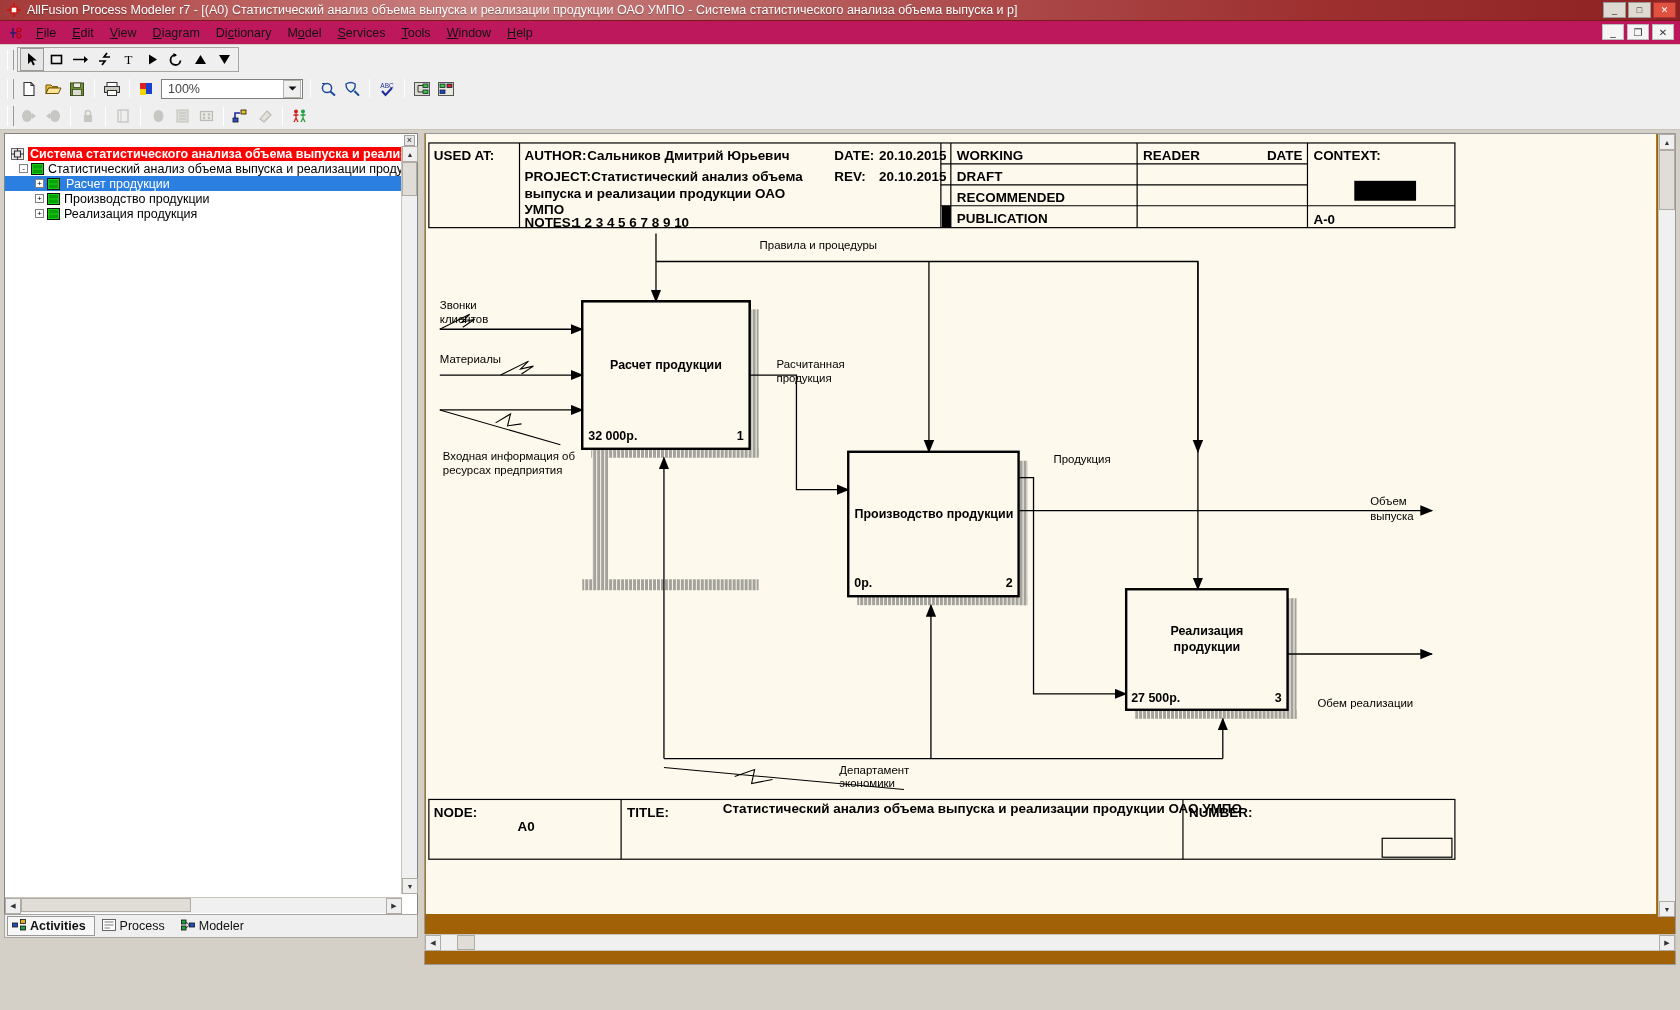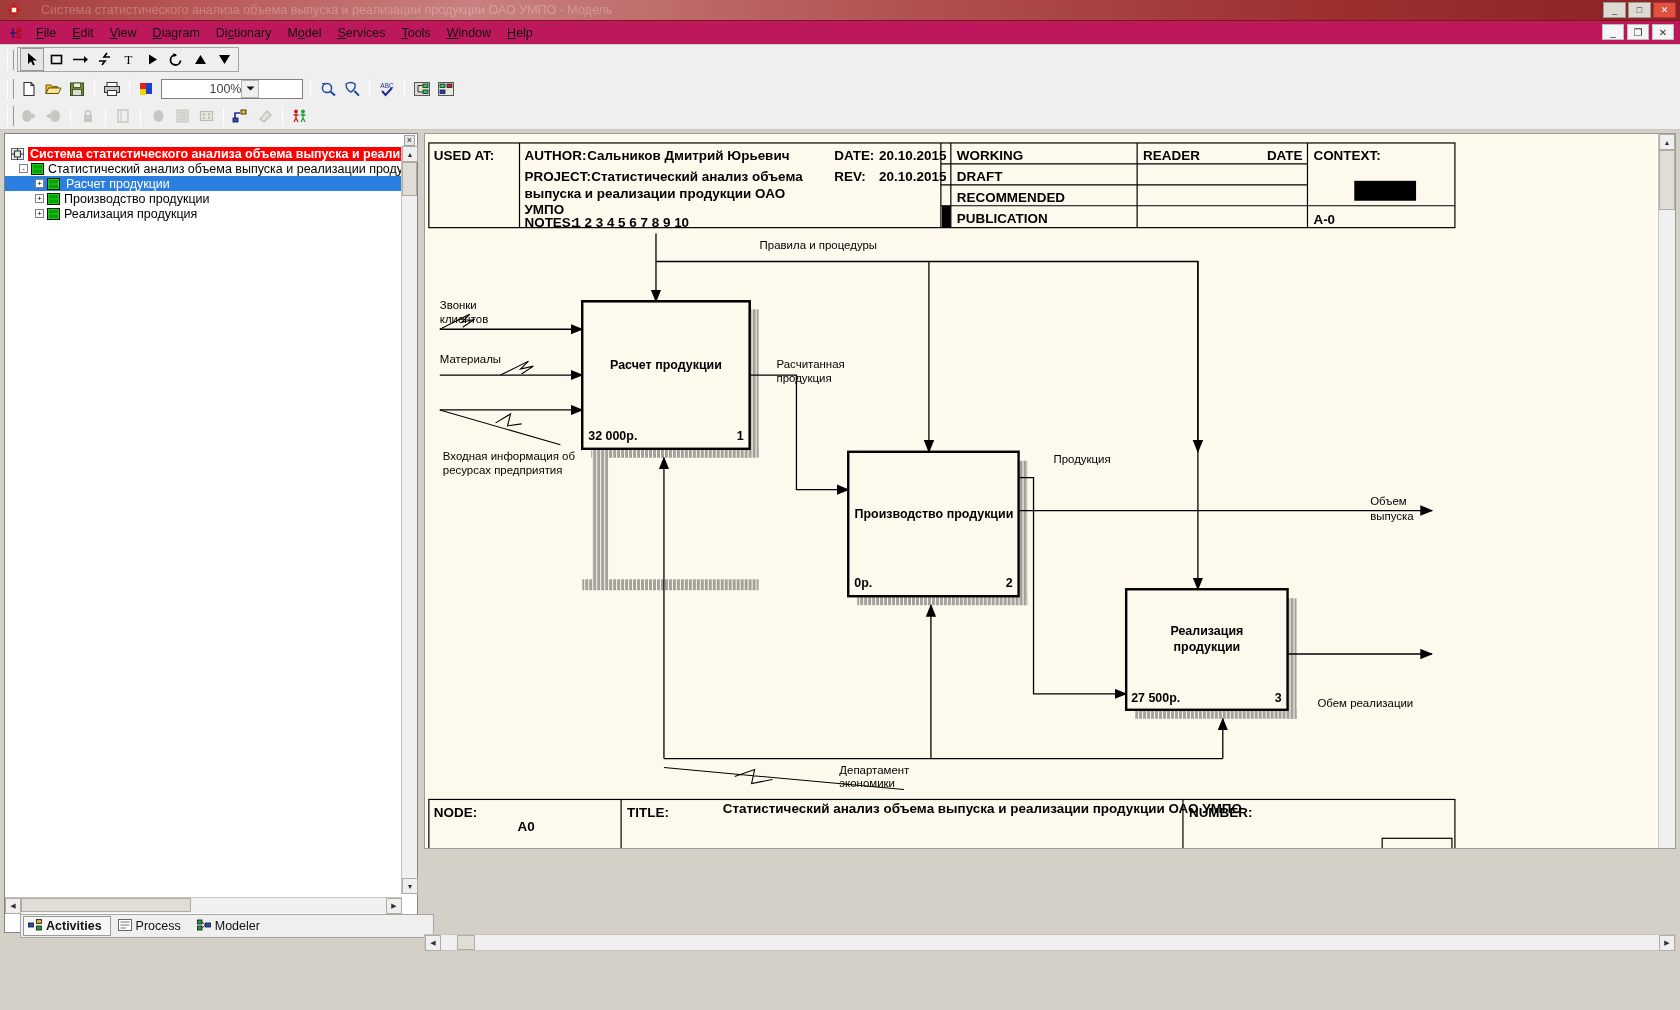--- a/index.html
+++ b/index.html
@@ -72,21 +72,21 @@
     border:1px solid transparent; flex:none;
   }
   .tbtn.sunken{ border:1px solid #9a9a9a; background:#e6e6e6; }
   .tbgroup{
     border:1px solid #a8a4a0; background:#efefef; height:25px; display:flex;align-items:center;
     padding:0 2px;
   }
   .sep{ width:1px;height:19px;background:#a8a4a0;margin:0 5px; border-right:1px solid #fff; flex:none;}
   .zoomcombo{
     width:142px;height:20px;border:1px solid #7f7f7f;background:#fff;
-    display:flex;align-items:center;justify-content:center;margin:0 2px;
+    display:flex;align-items:center;justify-content:space-between;margin:0 2px;
   }
   .zoomcombo .zv{ padding-left:6px;font-size:12.5px;color:#444; }
   .zoomcombo .zarrow{
     width:18px;height:18px;background:#efefef;border:1px solid #b6b2aa;
     display:flex;align-items:center;justify-content:center;margin-right:1px;
   }
 
   
   #leftpanel{
     position:absolute; left:4px; top:133px; width:414px; height:800px;
@@ -118,34 +118,34 @@
     border-top:1px solid #c8c4bc;
   }
   .sb-btn{
     width:16px;height:16px;background:#efefef;border:1px solid #b0aca4;
     display:flex;align-items:center;justify-content:center;font-size:7px;color:#333;
   }
   .sb-thumb{ background:#e0ddd6;border:1px solid #b0aca4; }
 
   
   #tabbar{
-    position:absolute; left:20px; top:914px; width:414px; height:24px;
+    position:absolute; left:4px; top:914px; width:414px; height:24px;
     background:#efefef; border:1px solid #a8a4a0; display:flex; align-items:center; padding-left:2px;
   }
   .tabitem{
     display:flex;align-items:center;height:20px;padding:0 8px 0 4px;margin-right:2px;
     font-size:12.5px;color:#111; border:1px solid transparent;
   }
   .tabitem.active{ border:1px solid #9a9a9a; background:#f7f7f7; font-weight:bold; }
   .tabitem .ticon2{ margin-right:4px; }
 
   
   #diagwrap{
-    position:absolute; left:424px; top:133px; width:1252px; height:716px;
-    background:#ffffff; border:1px solid #9a9a9a; overflow:hidden;
+    position:absolute; left:424px; top:133px; width:1252px; height:832px;
+    background:#a16207; border:1px solid #9a9a9a; overflow:hidden;
   }
   #diagcanvas{ position:absolute; left:0; top:0; width:1232px; height:780px; }
   #dg-vscroll{
     position:absolute; right:0; top:0; width:17px; height:783px; background:#f0f0f0;
     border-left:1px solid #c8c4bc;
   }
   .diag-svg{ position:absolute; left:0; top:0; }
   .d-txt{ font-family:"Liberation Sans", sans-serif; fill:#000; }
   .hdr-lbl{ font-size:13.5px; font-weight:bold; }
   .hdr-val{ font-size:13.5px; font-weight:bold; }
@@ -164,21 +164,21 @@
 <body>
 
 <div id="titlebar">
   <span class="tb-icon">
     <svg width="16" height="16" viewBox="0 0 16 16">
       <line x1="8" y1="1" x2="8" y2="15" stroke="#c11" stroke-width="1.6"></line>
       <line x1="1" y1="8" x2="15" y2="8" stroke="#c11" stroke-width="1.6"></line>
       <rect x="5" y="5" width="6" height="6" fill="#fdf9ec" stroke="#c11" stroke-width="1.4"></rect>
     </svg>
   </span>
-  <span class="tb-ghost">Система статистического анализа объема выпуска и реализации продукции ОАО УМПО - Модель</span>
+  <span class="tb-text">AllFusion Process Modeler r7 - [(A0) Статистический анализ объема выпуска и реализации продукции ОАО УМПО - Система статистического анализа объема выпуска и р]</span>
   <span class="tb-btns">
     <span class="b">_</span>
     <span class="b">□</span>
     <span class="b close">✕</span>
   </span>
 </div>
 
 <div id="menubar">
   <span class="mnu-icon">
     <svg width="16" height="16" viewBox="0 0 16 16">

